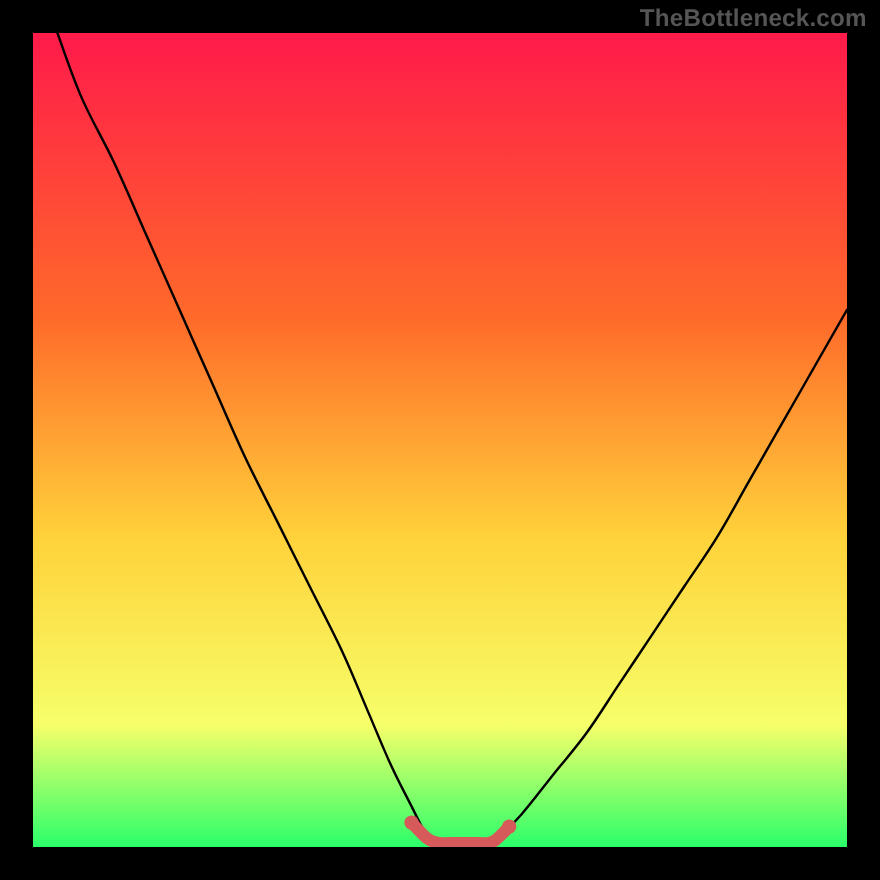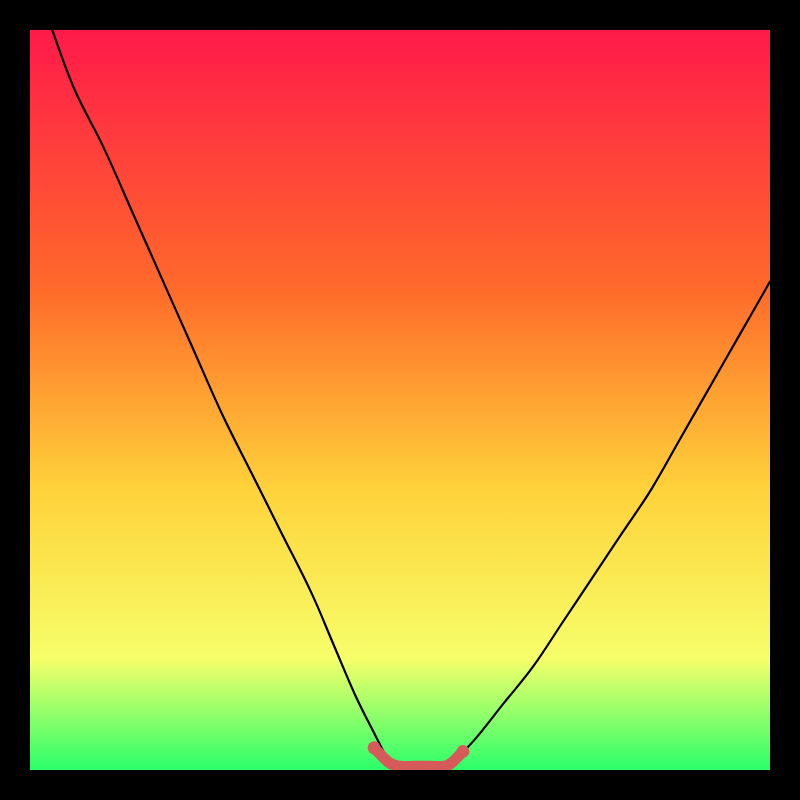--- a/index.html
+++ b/index.html
@@ -36,20 +36,21 @@
     width: 740px;
     height: 740px;
   }
   svg { display: block; }
 </style>
 </head>
 <body>
 
 <div class="frame">
 
+  <div class="watermark">TheBottleneck.com</div>
 
   <div class="plot-wrap">
     <svg id="plot-svg" width="740" height="740" viewBox="0 0 740 740">
       <defs>
         <linearGradient id="bg-grad" x1="0" y1="0" x2="0" y2="1">
           <stop id="g0" offset="0%" stop-color="#ff1a4a"></stop>
           <stop id="g1" offset="35%" stop-color="#ff6a2a"></stop>
           <stop id="g2" offset="62%" stop-color="#ffd23a"></stop>
           <stop id="g3" offset="85%" stop-color="#f6ff6a"></stop>
           <stop id="g4" offset="100%" stop-color="#2aff6a"></stop>

